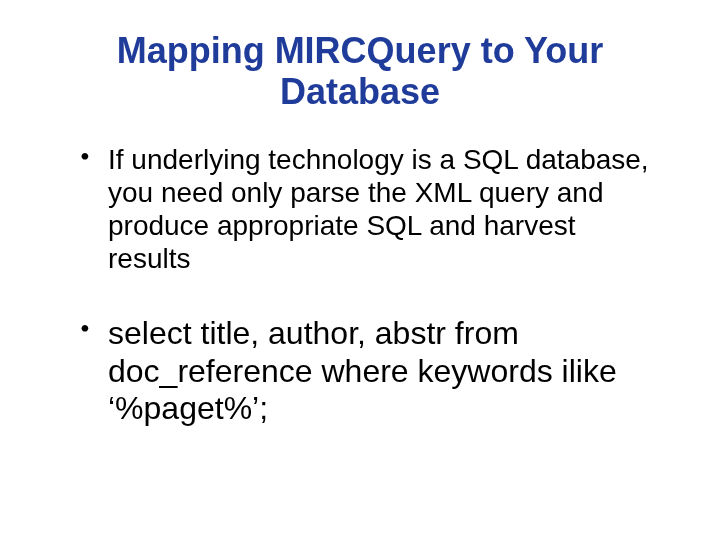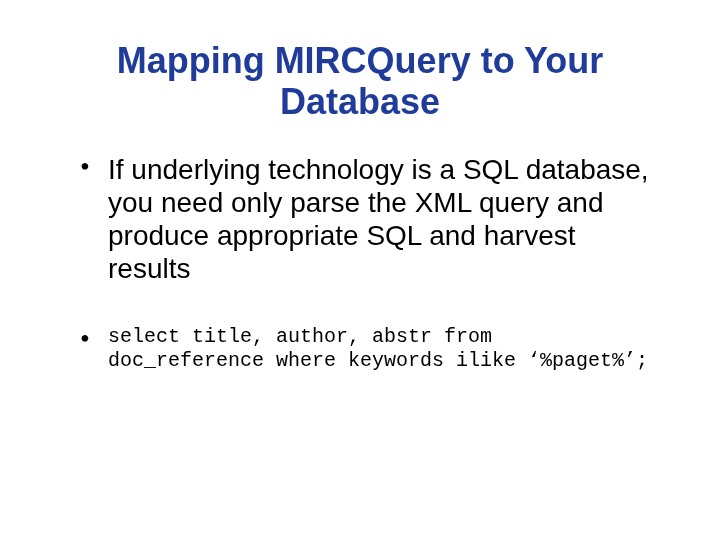--- a/index.html
+++ b/index.html
@@ -17,21 +17,21 @@
     box-sizing: border-box;
     padding: 30px 50px 30px 50px;
   }
   .title {
     font-family: Verdana, Geneva, Tahoma, sans-serif;
     font-weight: 700;
     color: #203c9a;
     font-size: 36px;
     line-height: 1.15;
     text-align: center;
-    margin: 10px 20px 30px 20px;
+    margin: 0 20px 30px 20px;
   }
   ul.bullets {
     list-style: none;
     padding: 0;
     margin: 0 10px 0 30px;
   }
   ul.bullets > li {
     position: relative;
     padding-left: 28px;
     margin-bottom: 40px;
@@ -45,22 +45,22 @@
     line-height: 1;
     color: #000000;
   }
   .body-text {
     font-family: Liberation Sans, sans-serif;
     font-size: 28px;
     line-height: 1.18;
     color: #000000;
   }
   .code-text {
-    font-family: Liberation Mono, monospace;
-    font-size: 20px;
+    font-family: Liberation Sans, sans-serif;
+    font-size: 32px;
     line-height: 1.18;
     color: #000000;
     white-space: pre-wrap;
   }
 </style>
 </head>
 <body>
 
 <div class="slide">
 

